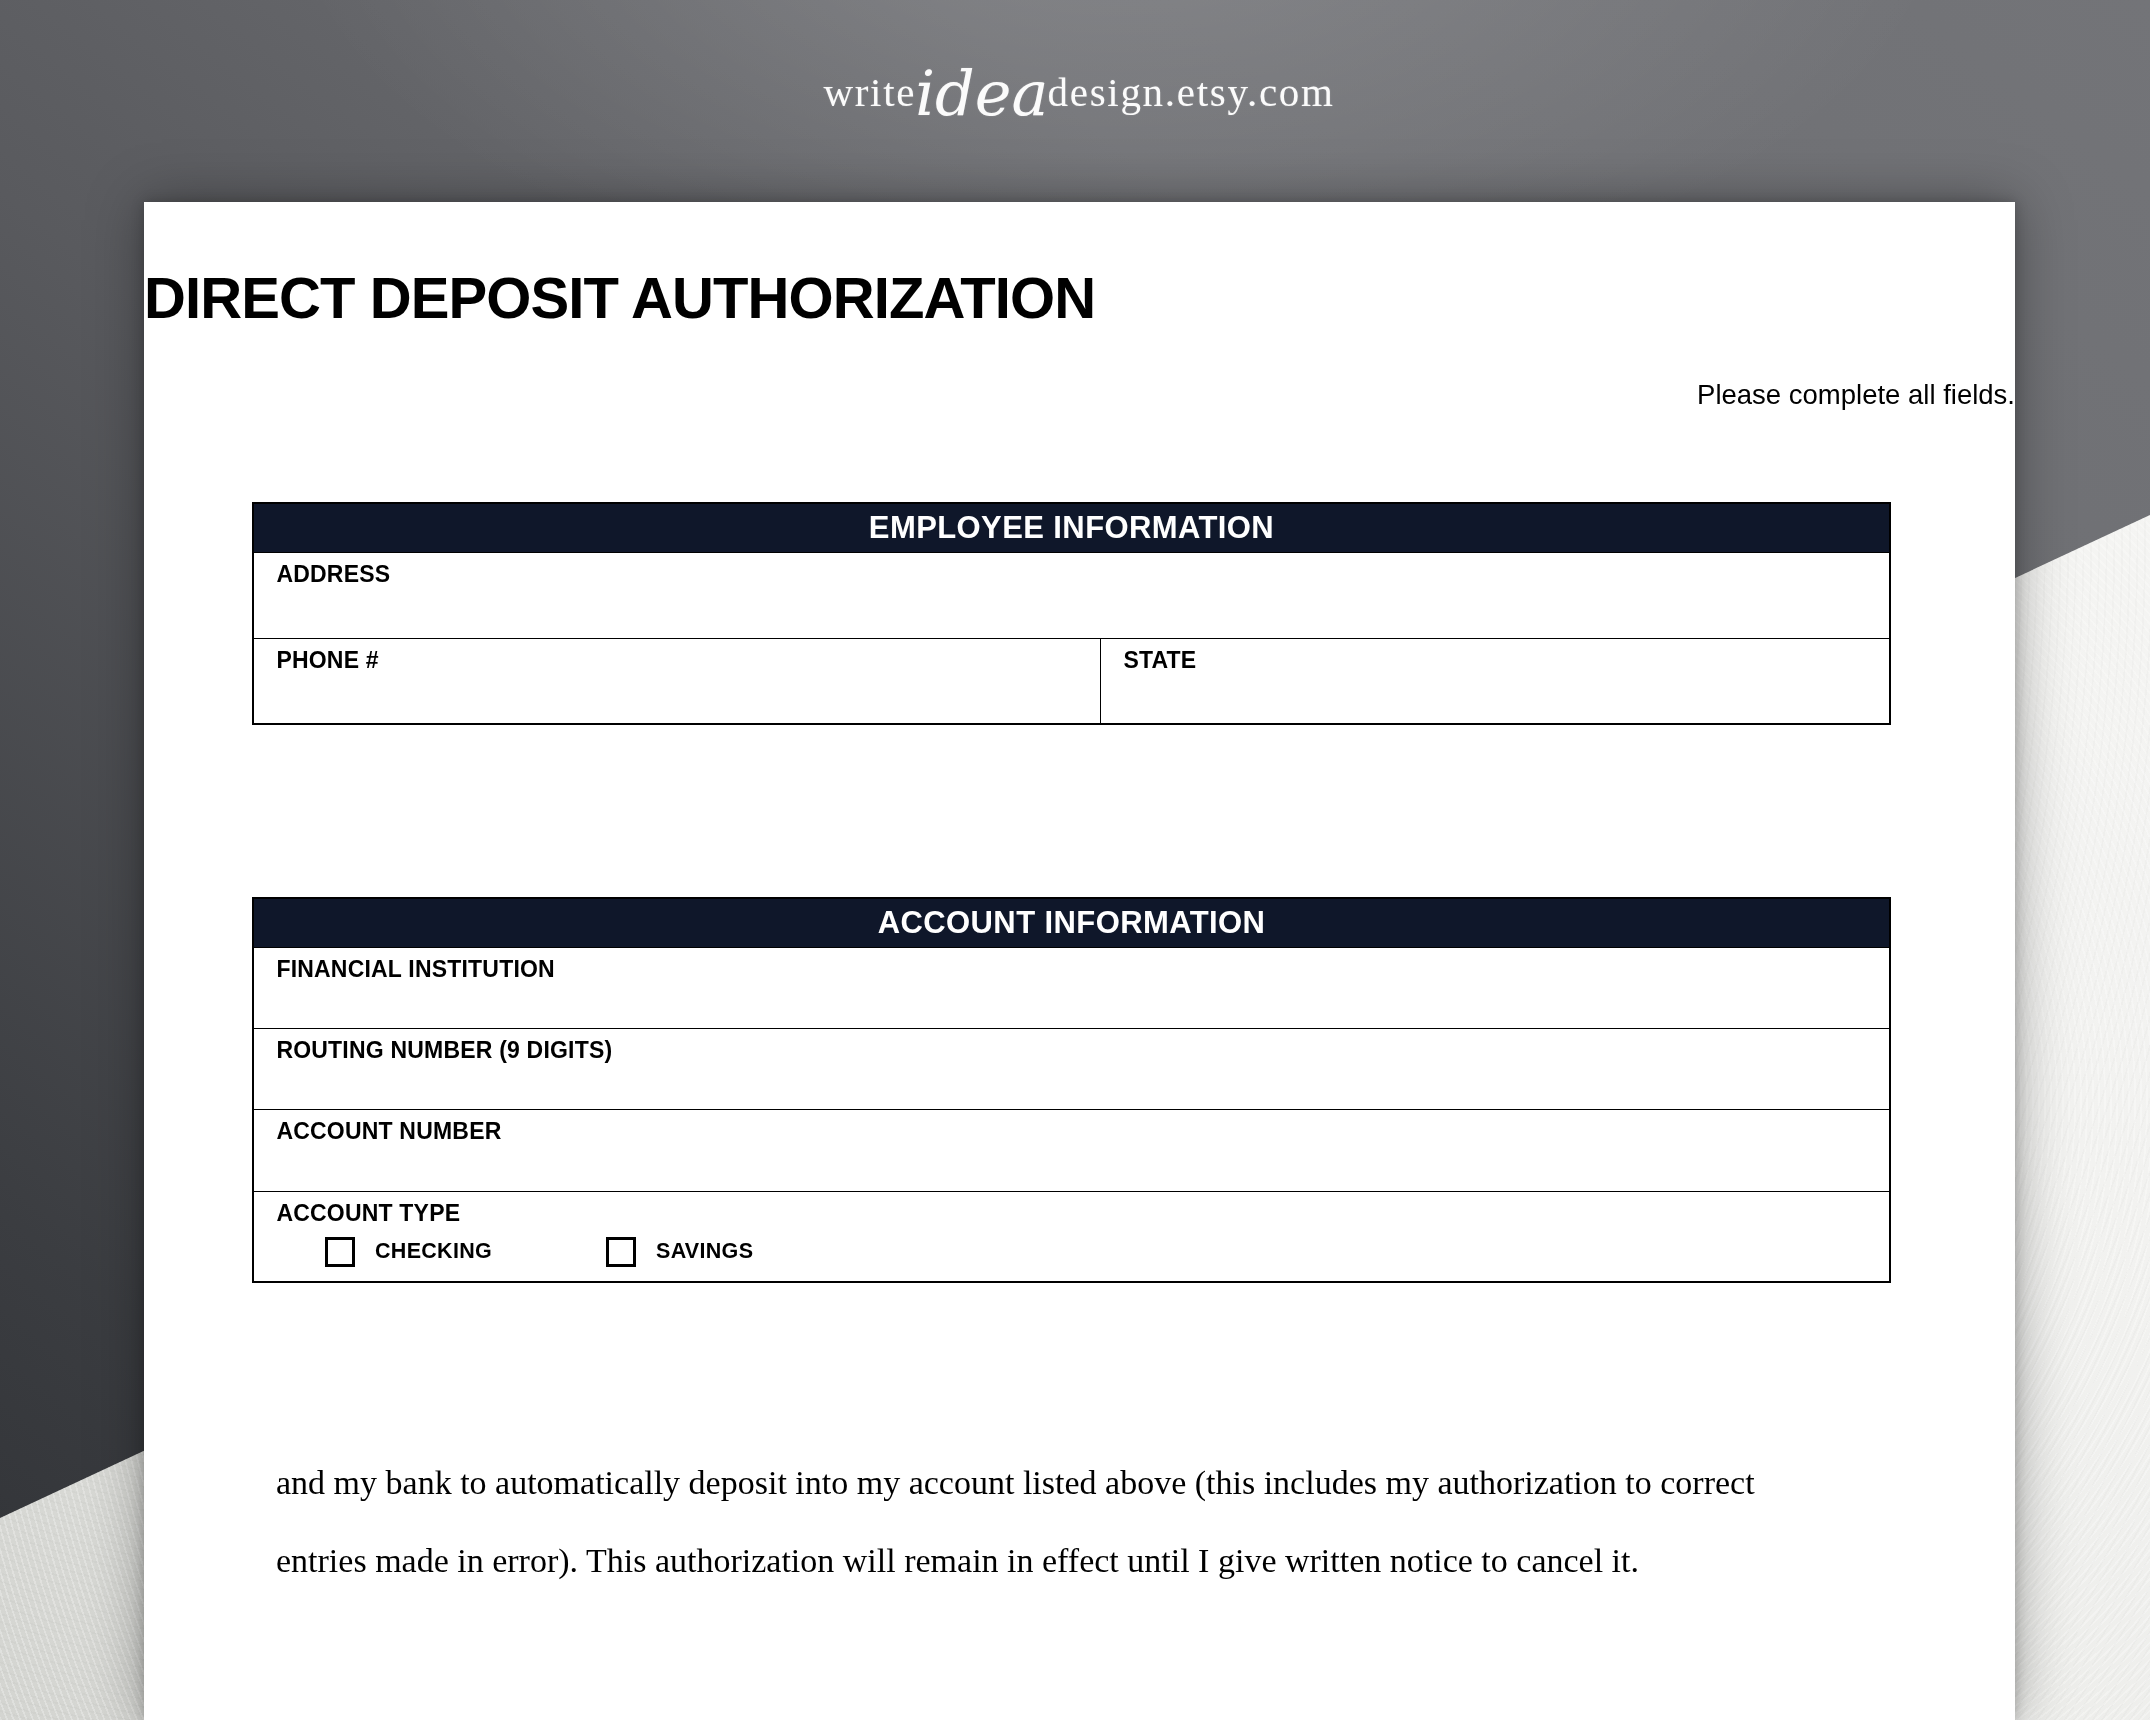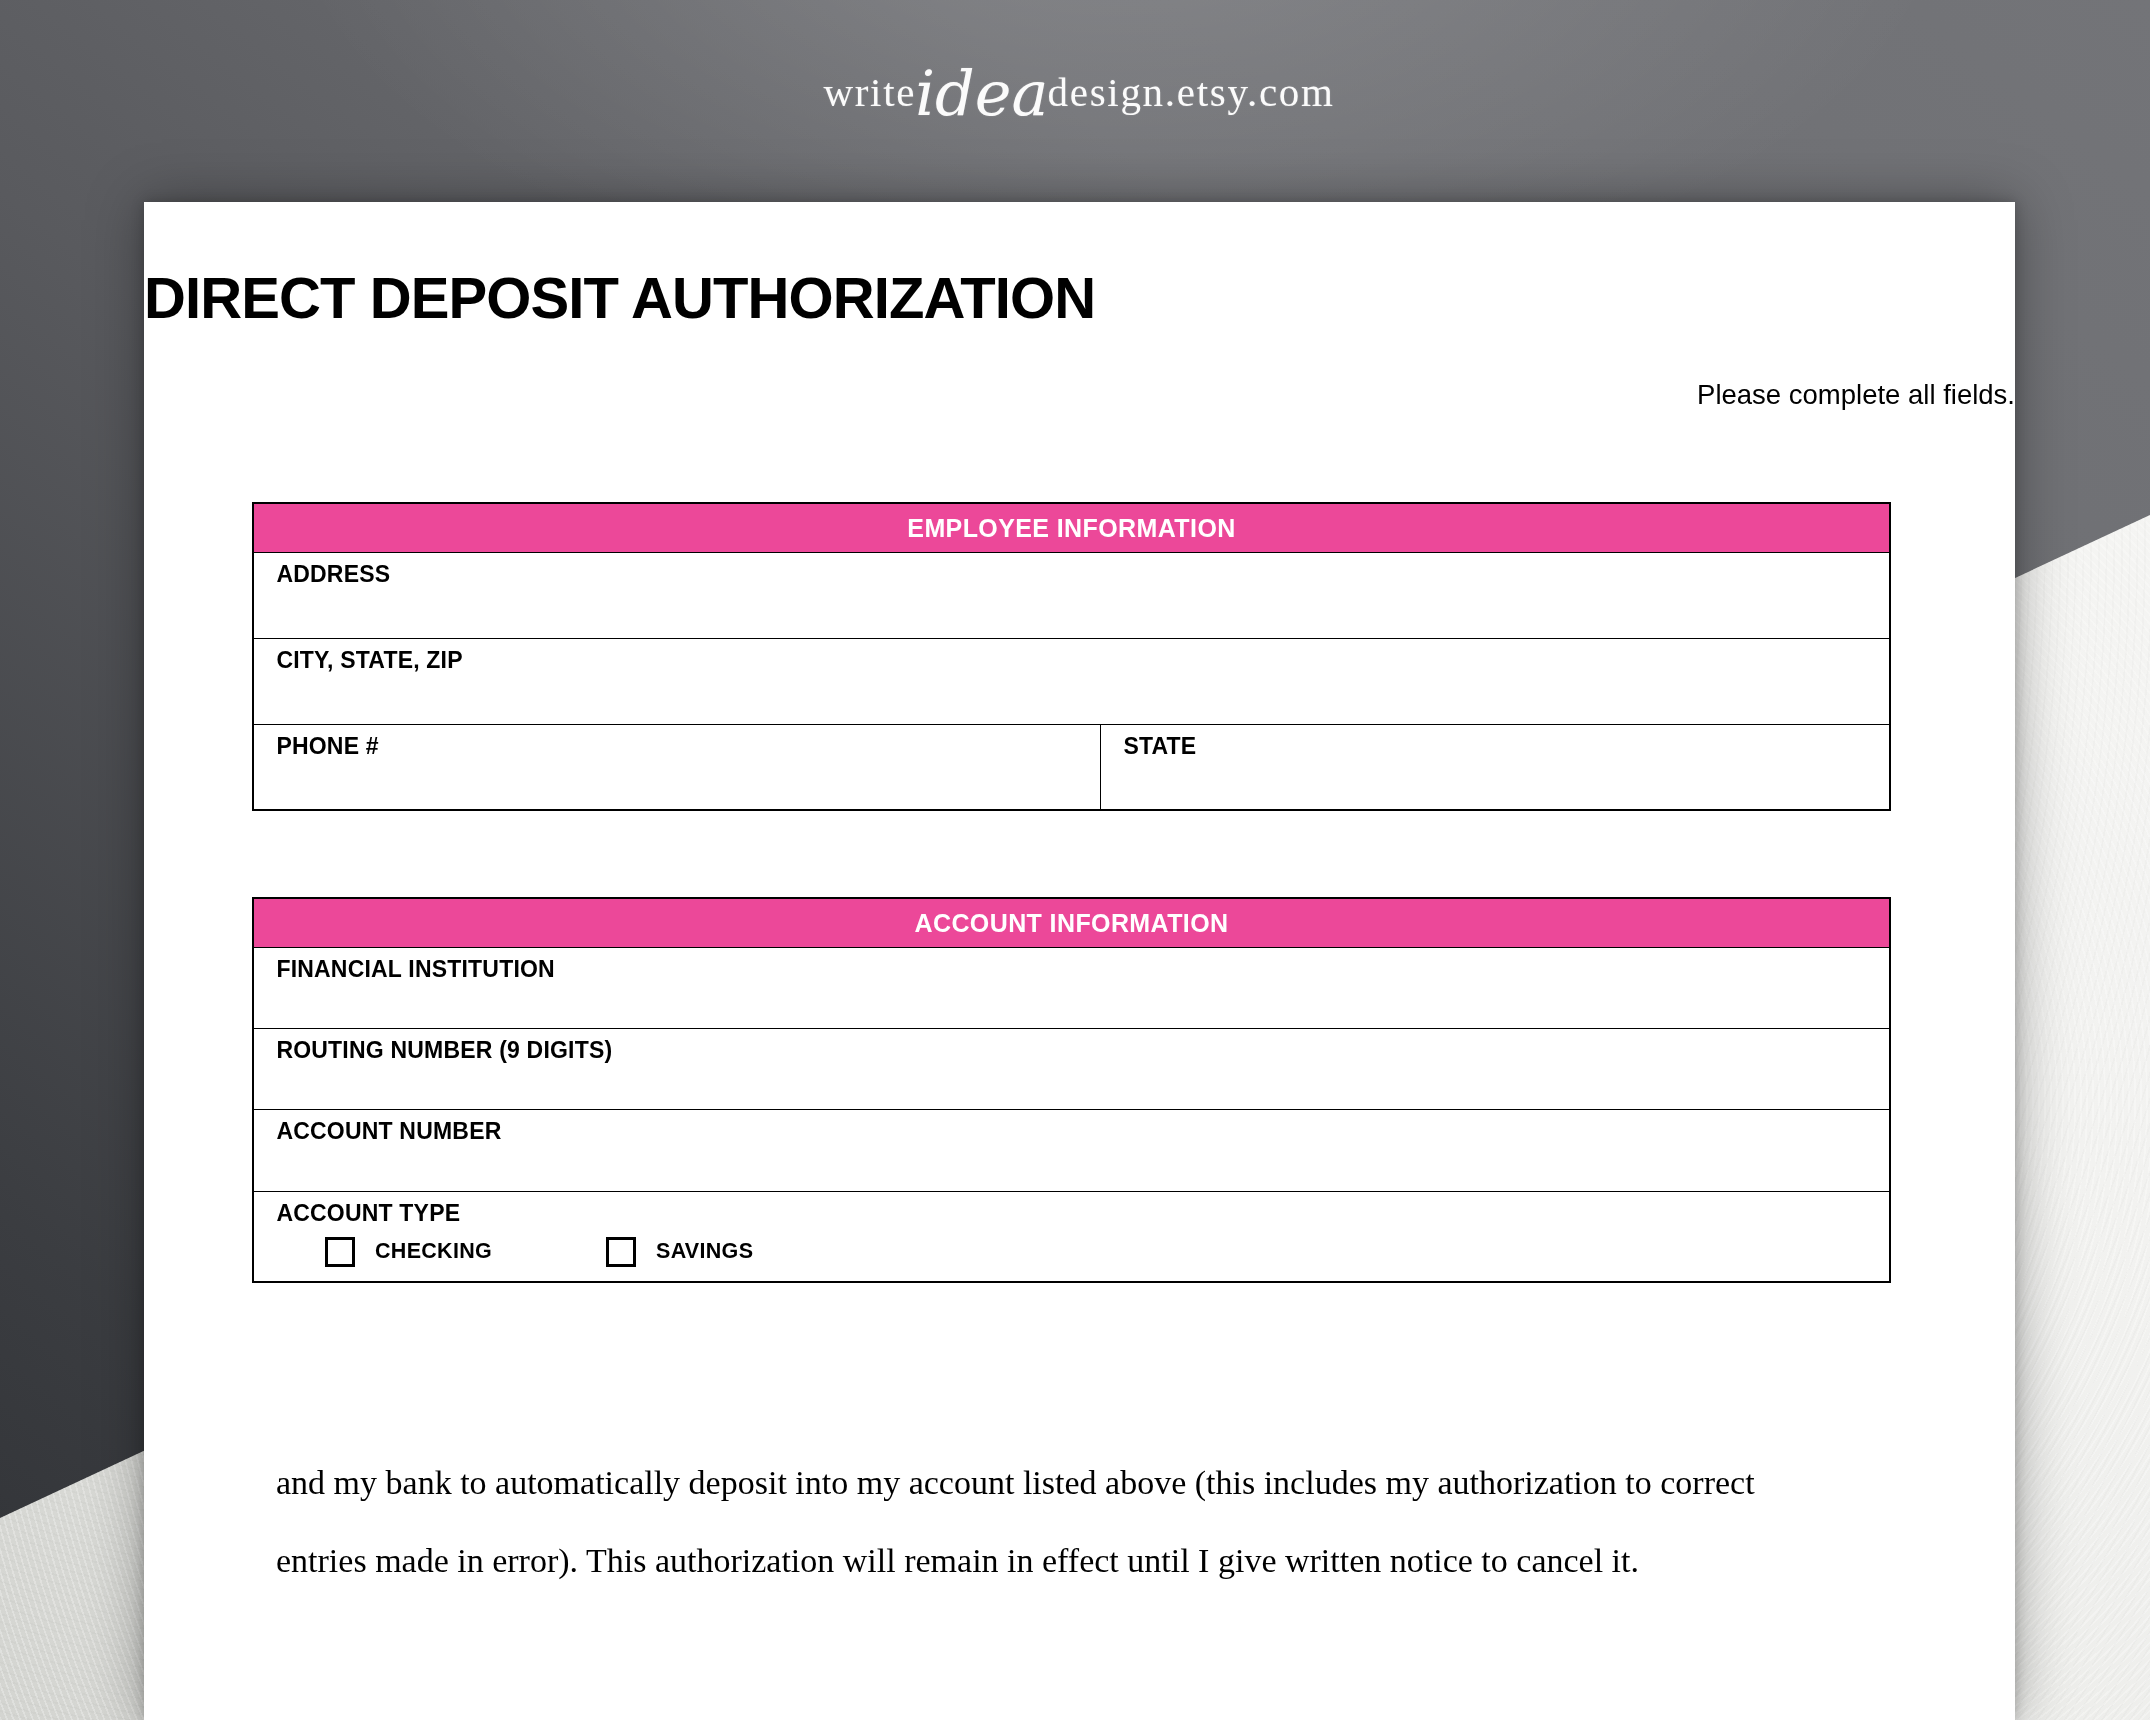--- a/index.html
+++ b/index.html
@@ -38,22 +38,22 @@
   }
   .title{
     position:absolute;top:62px;left:0;width:100%;margin:0;text-align:left;
     font-size:58px;font-weight:bold;letter-spacing:-0.9px;
   }
   .subtitle{position:absolute;top:177px;left:0;width:100%;text-align:right;font-size:27.5px;}
   .ftable{position:absolute;left:108px;width:1639px;border:2.6px solid #000;background:#fff;box-sizing:border-box;}
   .t1{top:300px;}
   .t2{top:695px;}
   .thead{
-    height:48px;background:#ec4899;color:#fff;display:flex;align-items:center;justify-content:center;
-    font-weight:bold;font-size:25px;letter-spacing:0.4px;
+    height:48px;background:#0f172a;color:#fff;display:flex;align-items:center;justify-content:center;
+    font-weight:bold;font-size:31px;letter-spacing:0.4px;
   }
   .trow{position:relative;border-top:1.7px solid #000;}
   .h99{height:85px}.h98{height:84px}.h93{height:80px}.h94{height:81px}.h104{height:89px}
   .lbl{position:absolute;left:22.4px;top:7.7px;font-weight:bold;font-size:23px;letter-spacing:0.2px;text-align:center;}
   .split{display:flex;}
   .split .cell{position:relative;height:100%;box-sizing:border-box;}
   .cell-phone{width:847px;border-right:1.7px solid #000;}
   .cell-email{flex:1;}
   .cb{position:absolute;width:24px;height:24px;border:3.4px solid #000;background:#fff;top:45px;}
   .cb-checking{left:71px;}
@@ -87,23 +87,20 @@
   <div class="page">
 
     <h1 class="title">DIRECT DEPOSIT AUTHORIZATION</h1>
     <div class="subtitle">Please complete all fields.</div>
 
     <div class="ftable t1">
       <div class="thead">EMPLOYEE INFORMATION</div>
       <div class="trow h99">
         <span class="lbl">ADDRESS</span>
       </div>
-      <div class="trow h99">
-        <span class="lbl">CITY, STATE, ZIP</span>
-      </div>
       <div class="trow h98 split">
         <div class="cell cell-phone">
           <span class="lbl">PHONE #</span>
         </div>
         <div class="cell cell-email">
           <span class="lbl">STATE</span>
         </div>
       </div>
     </div>
 

